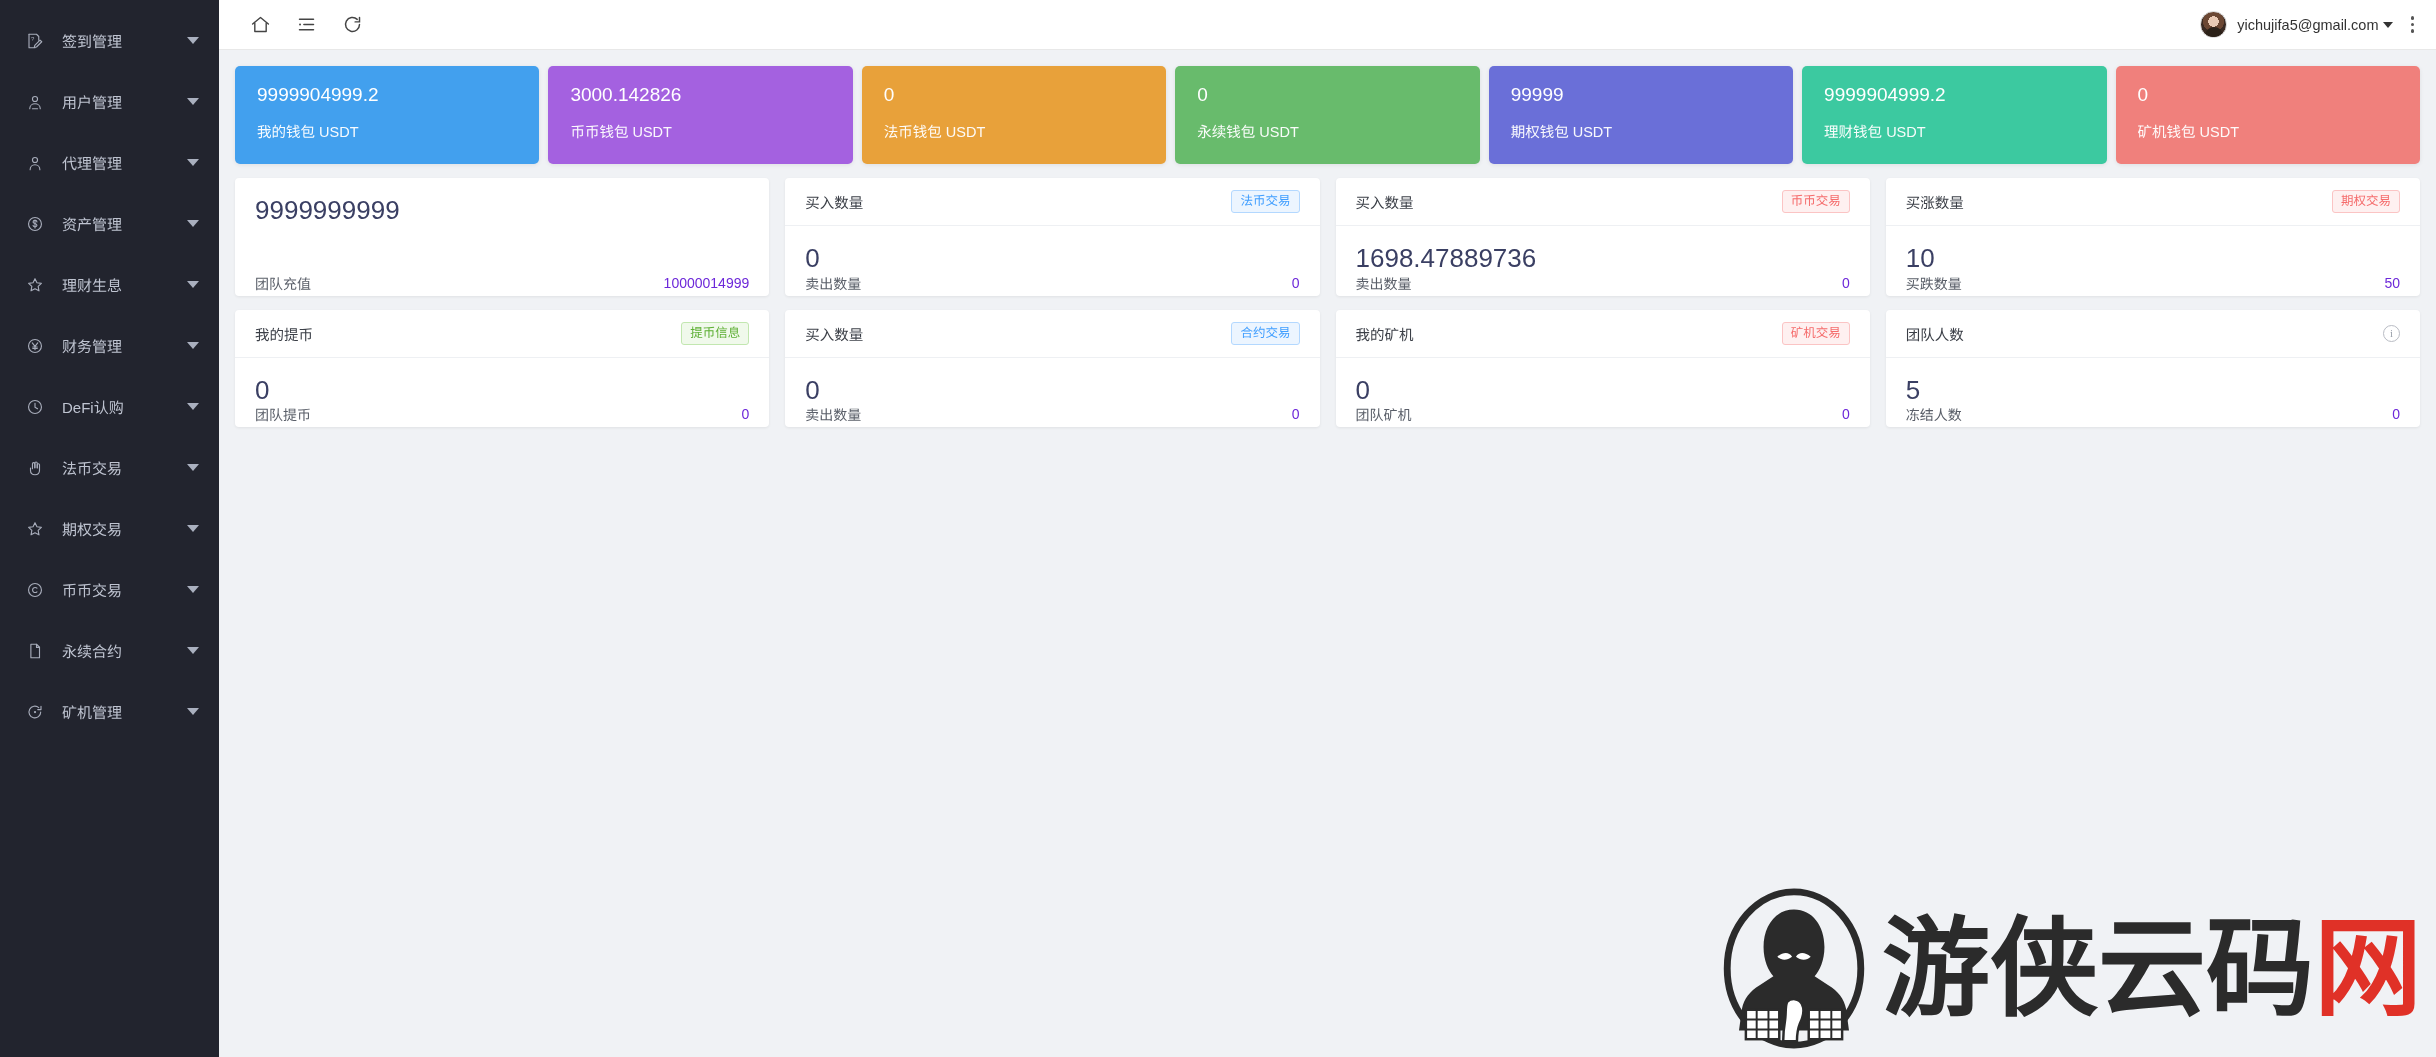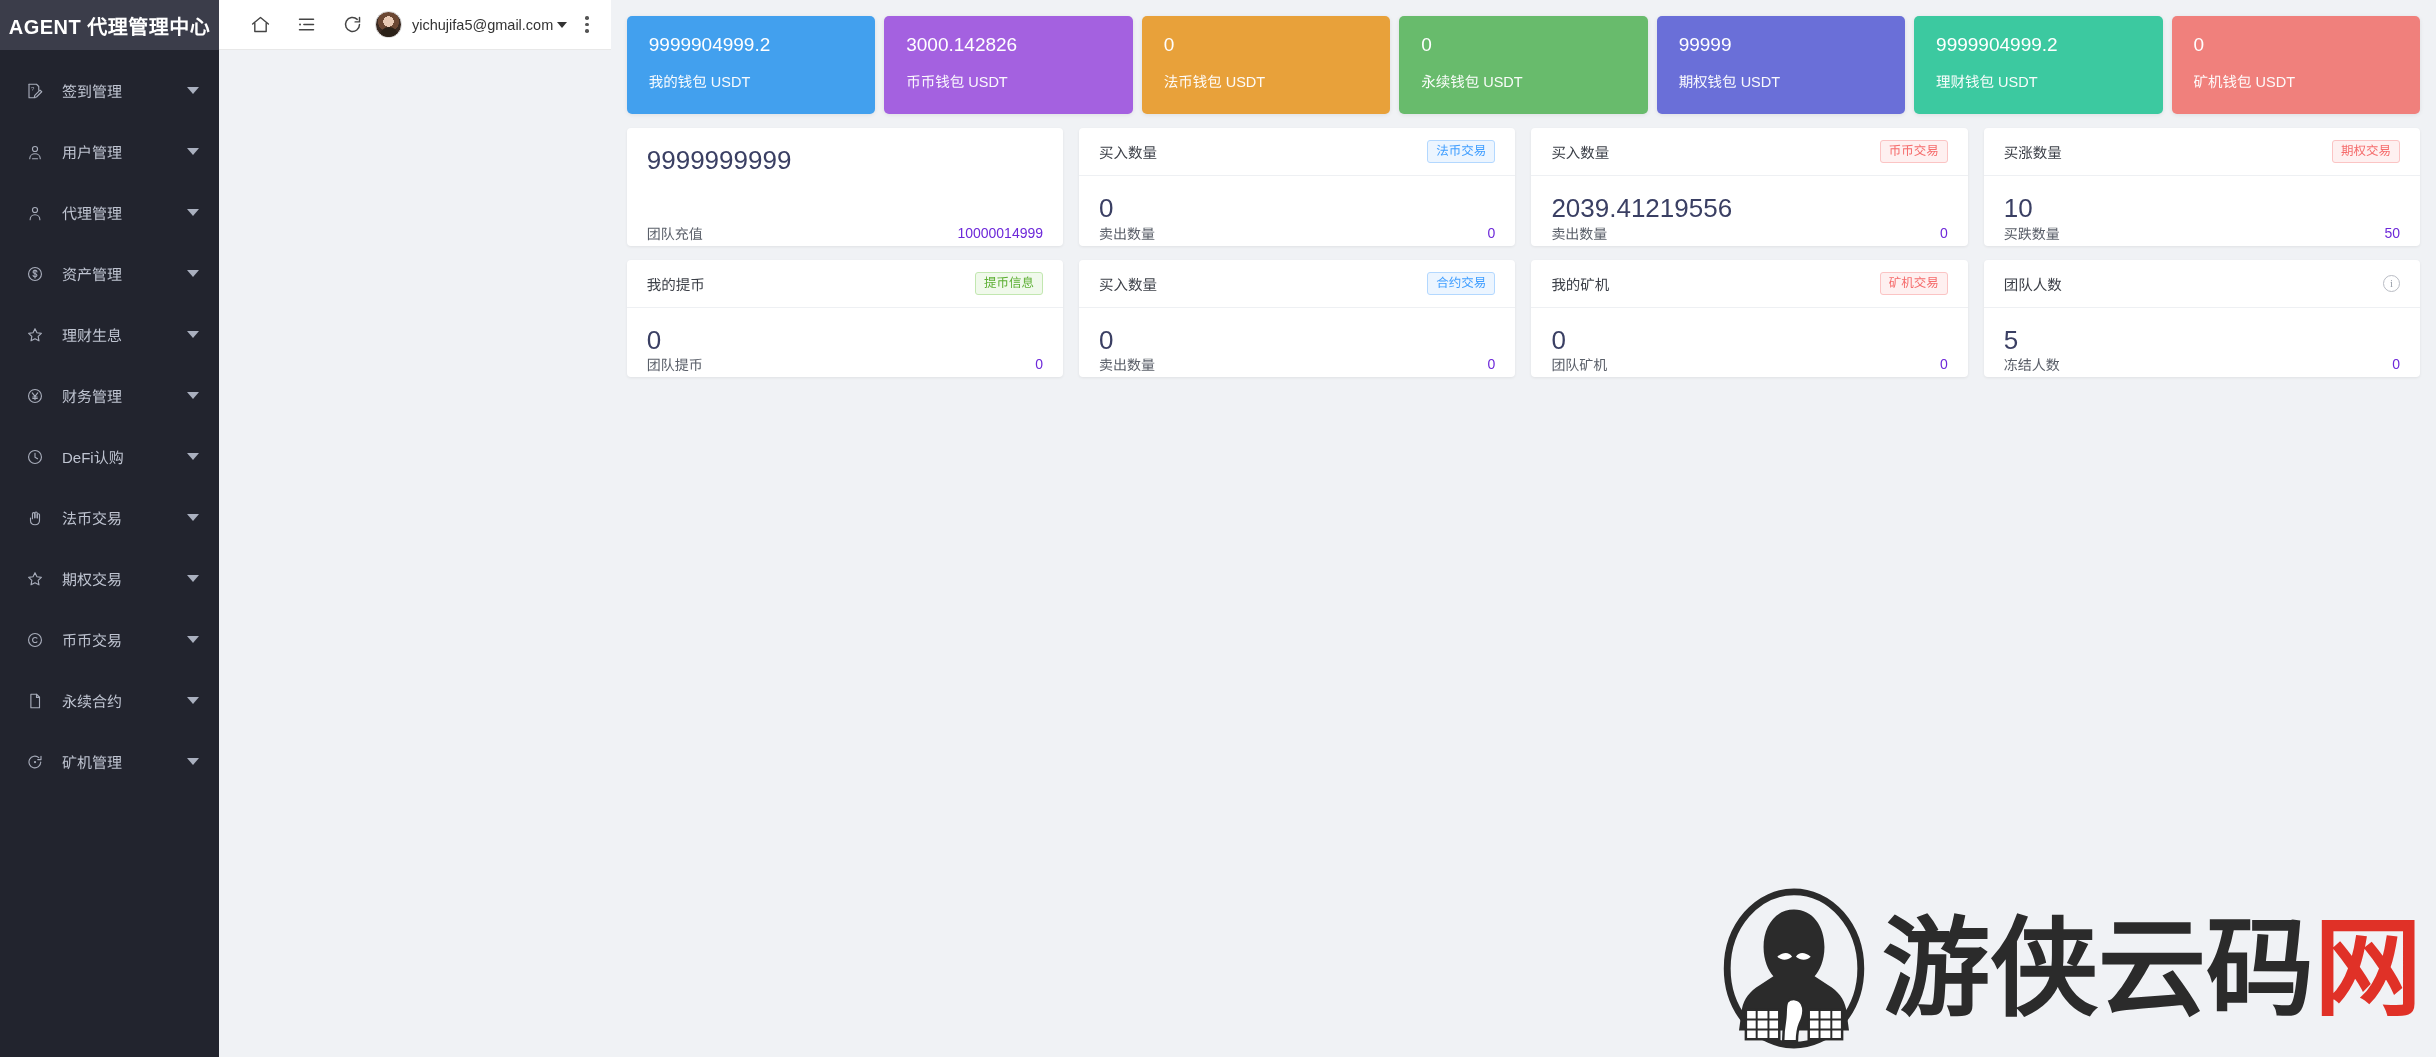--- a/index.html
+++ b/index.html
@@ -36,21 +36,21 @@
   }
   .menu-ico svg { width:18px; height:18px; display:block; }
   .menu-label { flex:1; white-space:nowrap; }
   .caret {
     width:0; height:0; flex:none;
     border-left:6px solid transparent; border-right:6px solid transparent;
     border-top:7px solid #aab0bf;
   }
 
   
-  .main { flex:1; display:flex; min-width:0; position:relative; }
+  .main { flex:1; display:flex; flex-direction:column; min-width:0; position:relative; }
 
   .topbar {
     height:50px; background:#fff; border-bottom:1px solid #e8e8e8;
     display:flex; align-items:center; padding:0 22px 0 18px; flex:none;
   }
   .top-ico {
     width:46px; height:40px; display:flex; align-items:center; justify-content:center;
     color:#444; cursor:pointer;
   }
   .top-ico svg { width:21px; height:21px; display:block; }
@@ -128,21 +128,20 @@
   .wm-text span { font-size:108px; line-height:1; font-weight:bold; color:#2b2b2b;
                   font-family:"DejaVu Sans","Liberation Sans",sans-serif; }
   .wm-text span.red { color:#e03127; }
 </style>
 </head>
 <body>
 
 <div class="app">
 
   <aside class="sidebar">
-    <div class="brand">AGENT 代理管理中心</div>
     <nav class="menu" id="menu">
         <div class="menu-item">
           <span class="menu-ico">
             <svg viewBox="0 0 24 24" fill="none" stroke="currentColor" stroke-width="1.5" stroke-linecap="round" stroke-linejoin="round">
               <path d="M4 3h10l3 3v5"></path>
               <path d="M4 3v18h8"></path>
               <text x="6.6" y="12.2" font-size="8" fill="currentColor" stroke="none" font-family="sans-serif">?</text>
               <path d="M21 13l-7 7-3 .7.7-3 7-7z"></path>
             </svg>
           </span>
@@ -357,21 +356,21 @@
                 <span>卖出数量</span>
                 <span class="sc-foot-val">0</span>
               </div>
             </div>
             <div class="stat-card">
               <div class="sc-head">
                 <span class="sc-title">买入数量</span>
                 <span class="badge red">币币交易</span>
               </div>
               <div class="sc-body">
-                <div class="sc-big">2039.41219556</div>
+                <div class="sc-big">1698.47889736</div>
               </div>
               <div class="sc-foot">
                 <span>卖出数量</span>
                 <span class="sc-foot-val">0</span>
               </div>
             </div>
             <div class="stat-card">
               <div class="sc-head">
                 <span class="sc-title">买涨数量</span>
                 <span class="badge red">期权交易</span>

